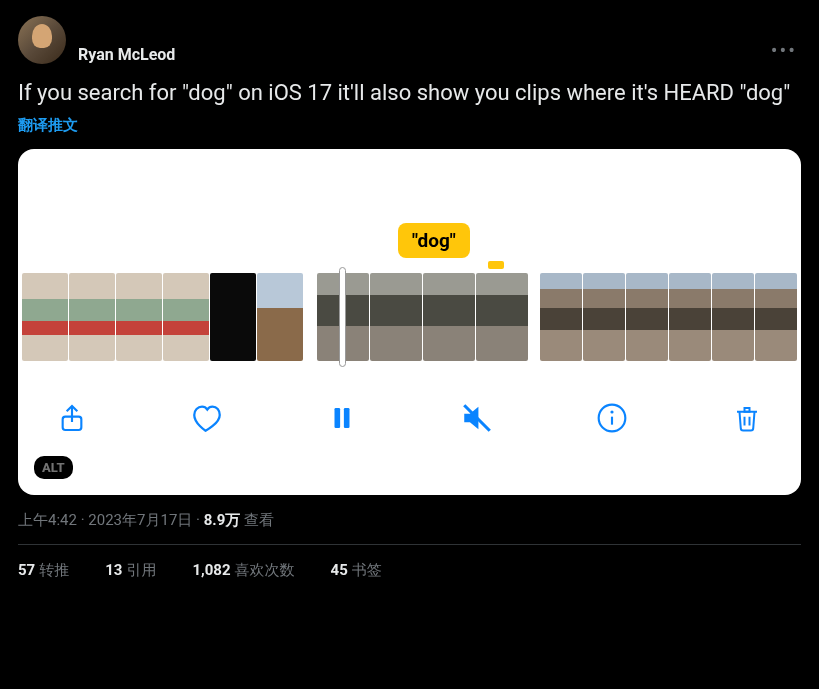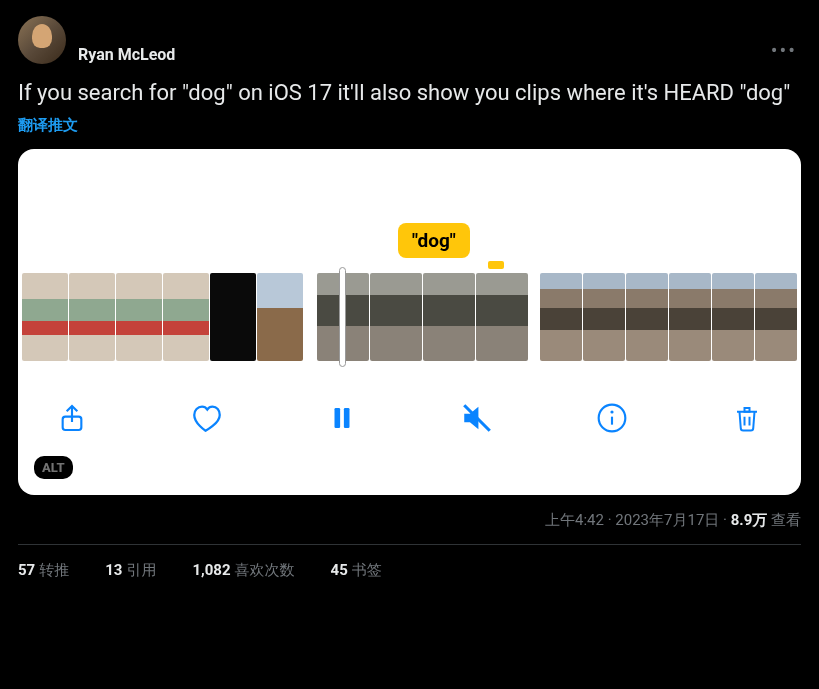--- a/index.html
+++ b/index.html
@@ -163,21 +163,20 @@
     color: #737373;
     font-size: 13px;
     font-weight: 800;
     padding: 4px 8px;
     border-radius: 10px;
   }
   .meta-line {
     margin-top: 16px;
     font-size: 15px;
     color: #71767b;
-    text-align: right;
   }
   .meta-line .views-count {
     color: #e7e9ea;
     font-weight: 700;
   }
   .divider {
     height: 1px;
     background: #2f3336;
     margin-top: 14px;
   }

